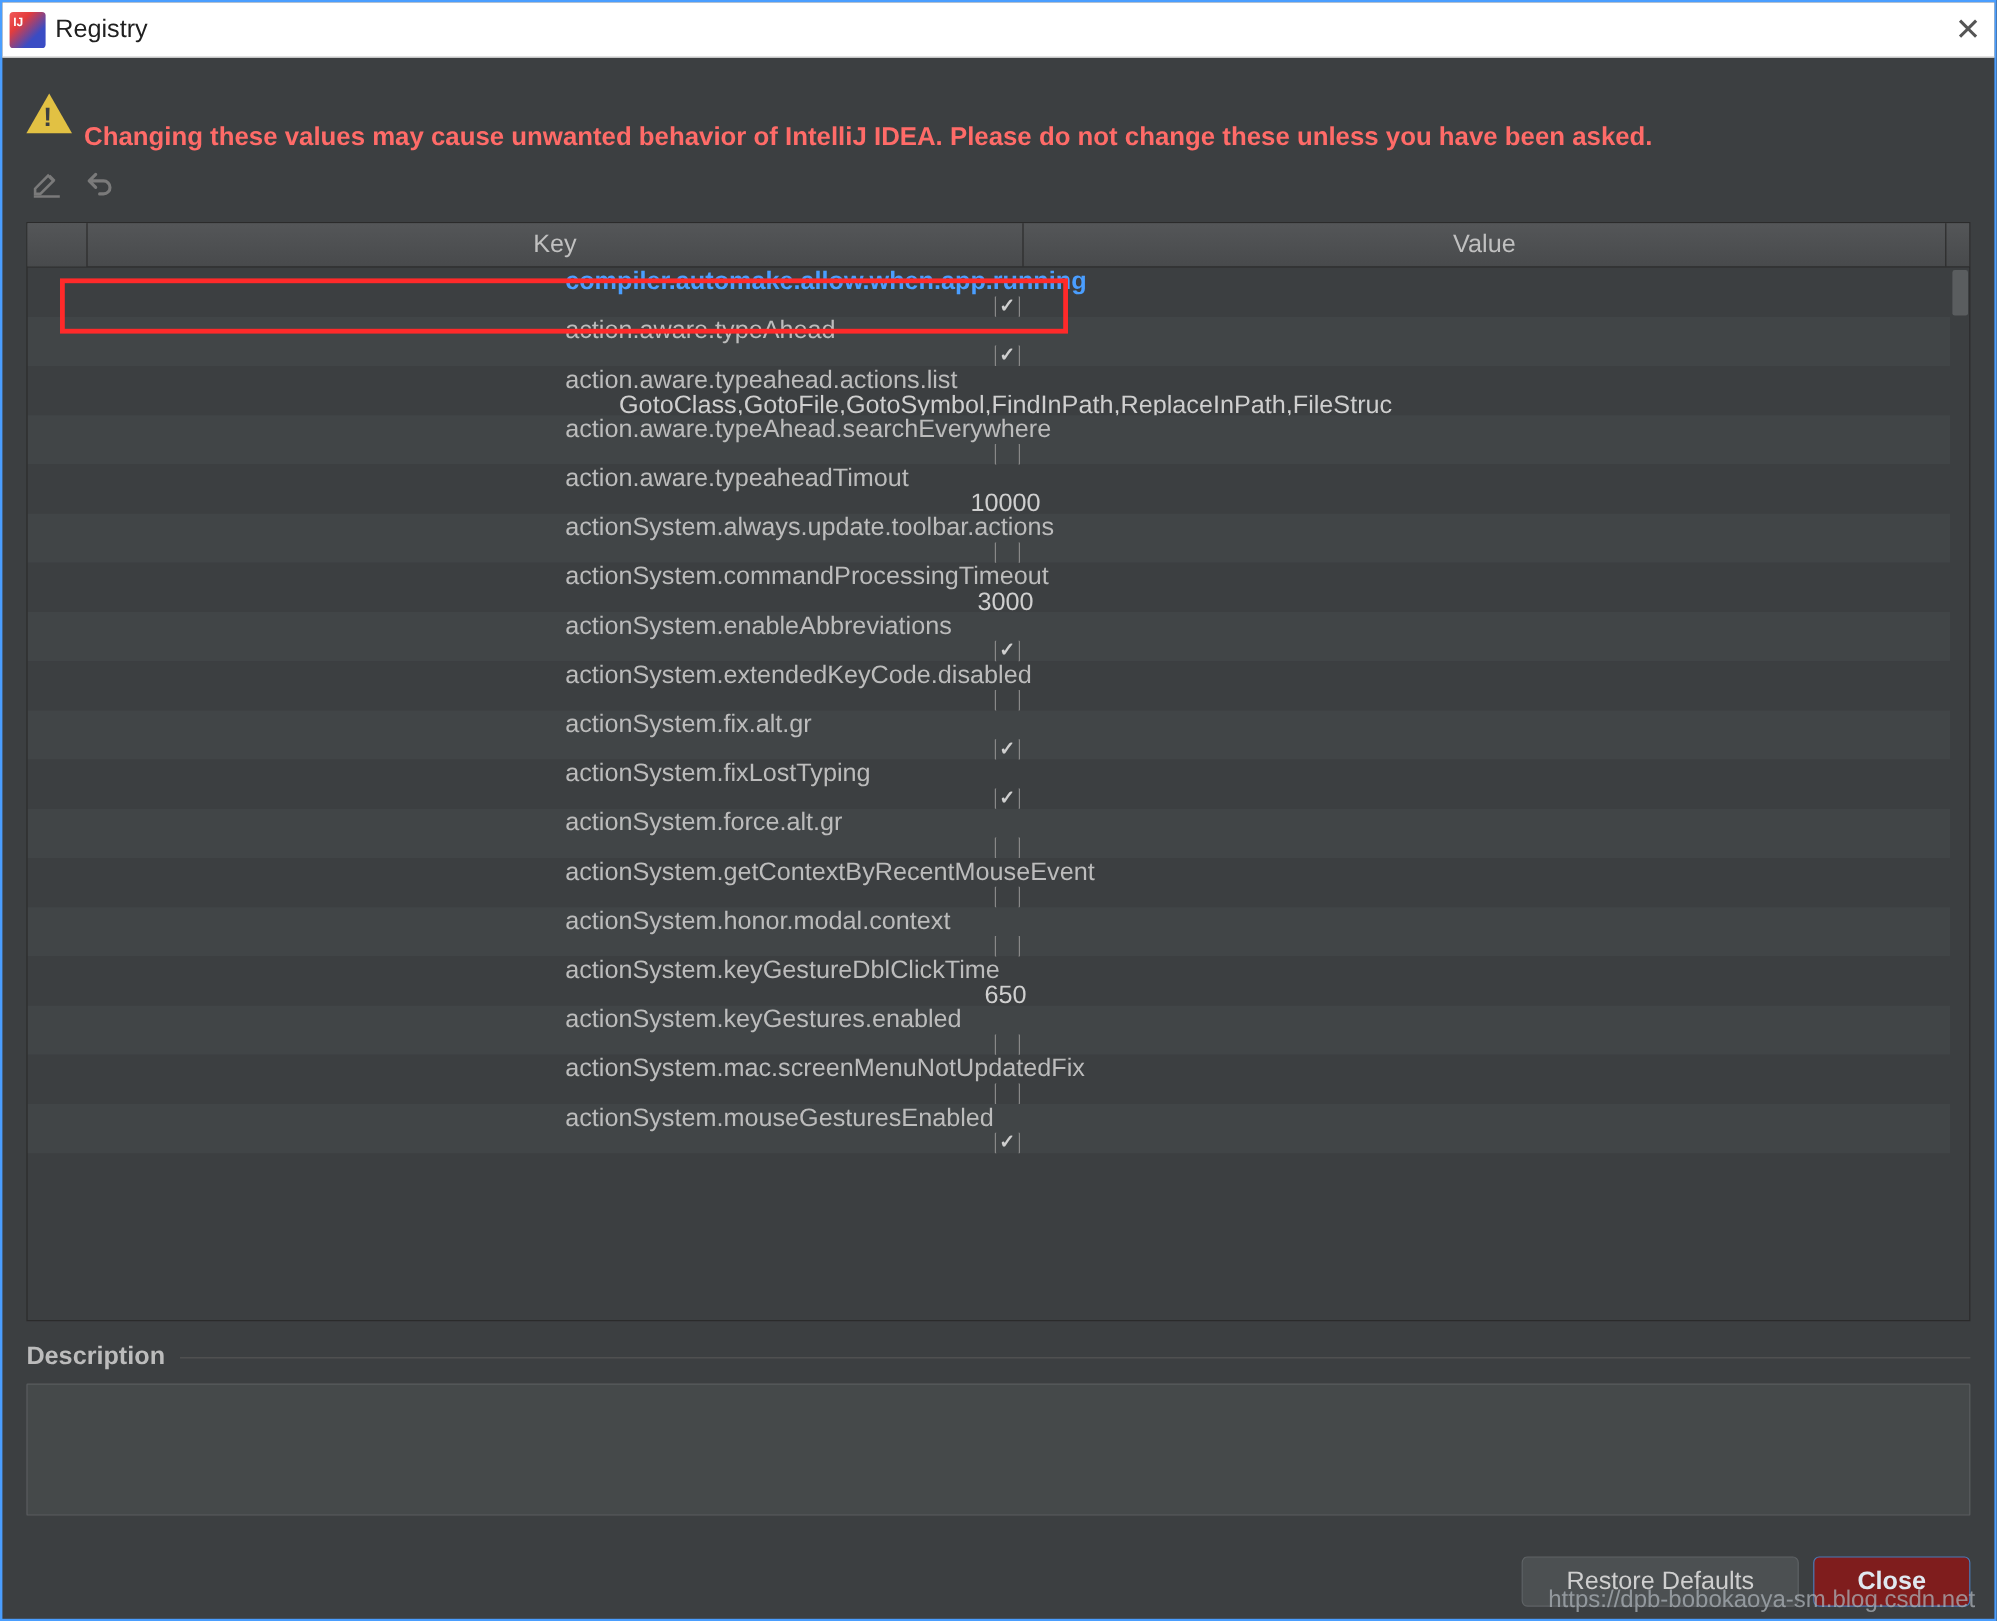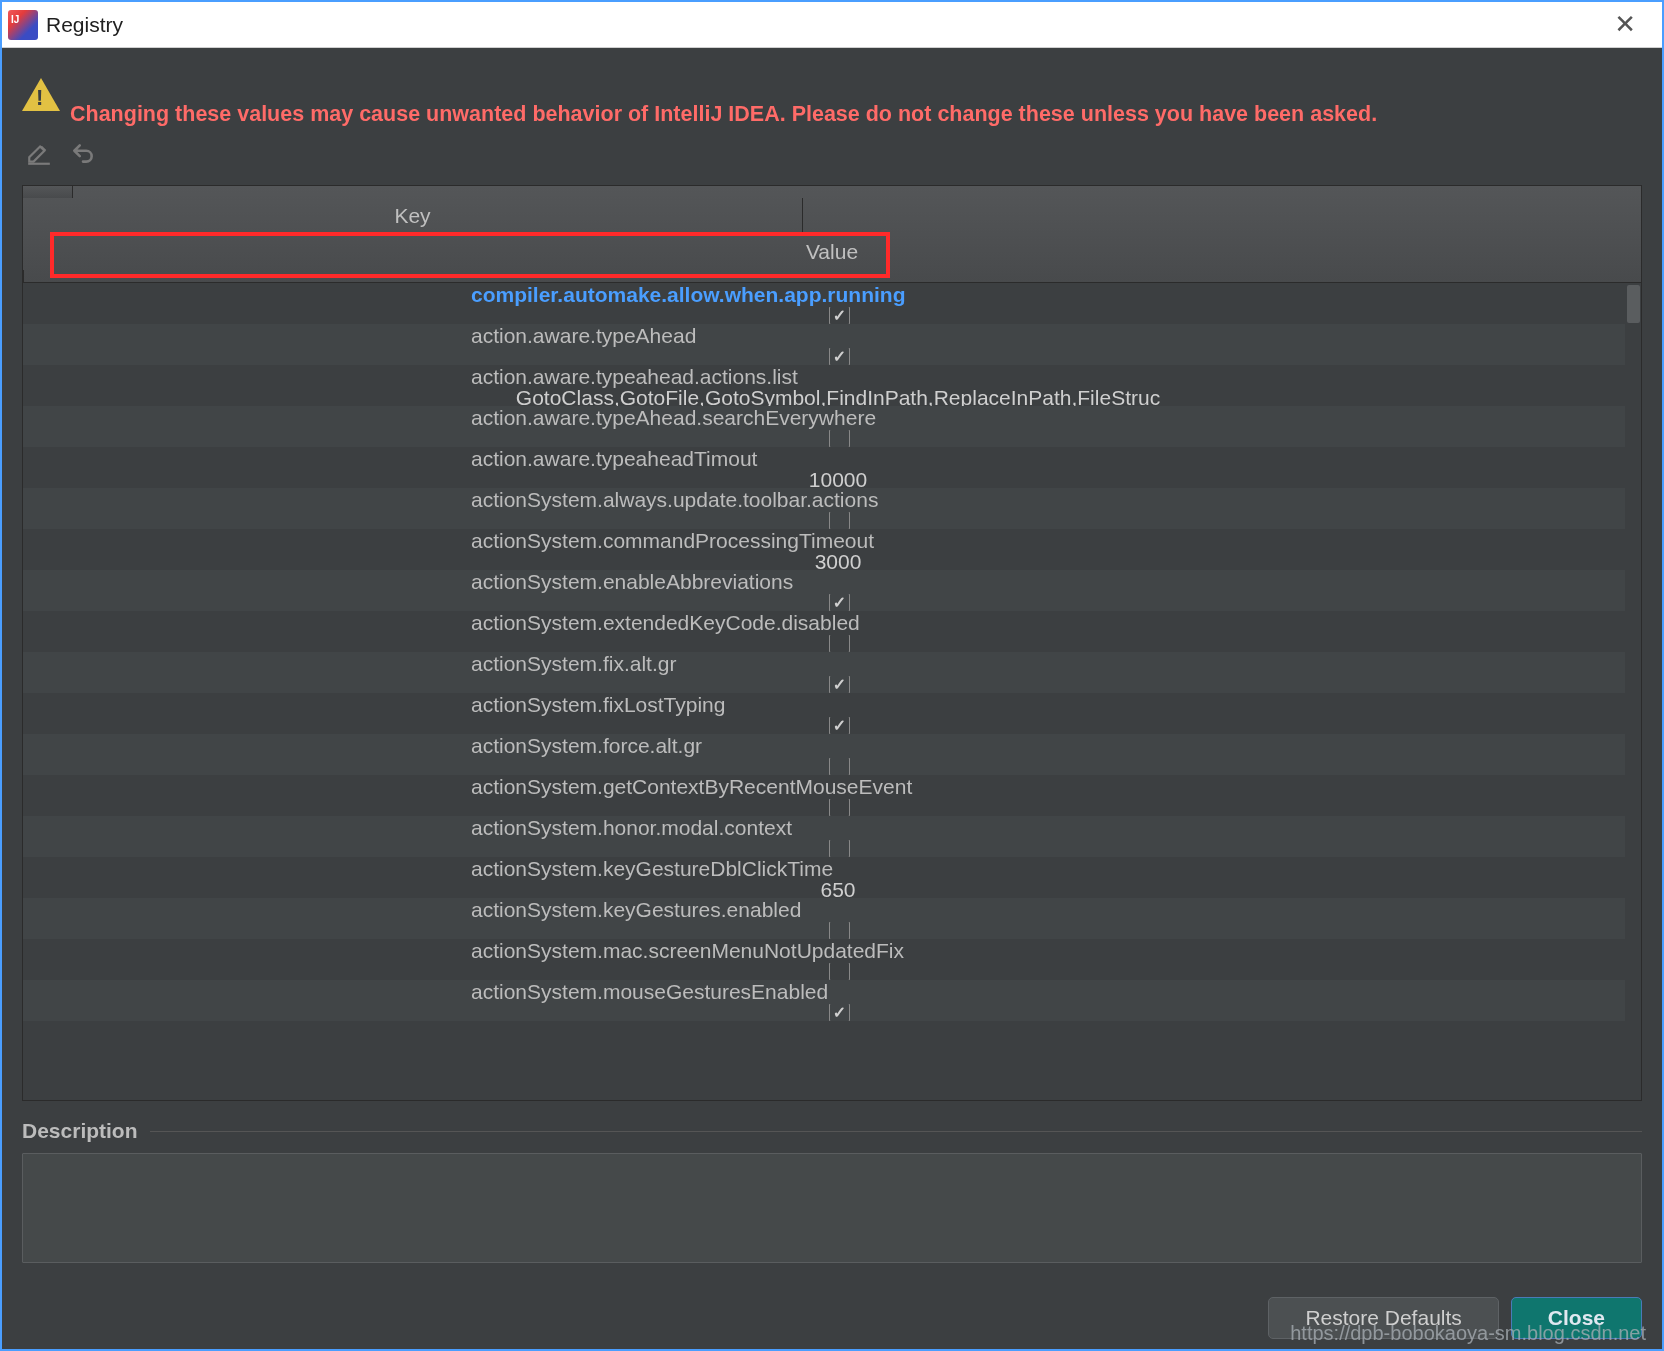--- a/index.html
+++ b/index.html
@@ -22,21 +22,21 @@
       display: flex;
       flex-direction: column;
       background: #3c3f41;
     }
     .titlebar {
       height: 46px;
       background: #ffffff;
       display: flex;
       align-items: center;
       justify-content: space-between;
-      padding: 0 18px 0 6px;
+      padding: 0 3px 0 6px;
       border-bottom: 1px solid #d0d0d0;
     }
     .titlebar-left {
       display: flex;
       align-items: center;
       gap: 8px;
     }
     .app-icon {
       width: 30px;
       height: 30px;
@@ -120,21 +120,20 @@
       flex: 1;
       display: flex;
       flex-direction: column;
       min-height: 0;
       background: #3c3f41;
     }
     .table-header {
       display: flex;
       background: linear-gradient(#545658, #484a4c);
       border-bottom: 1px solid #2b2b2b;
-      flex-direction: column;
     }
     .th {
       color: #c0c0c0;
       font-size: 21px;
       padding: 6px 0;
       text-align: center;
     }
     .th-left-gutter {
       width: 50px;
       border-right: 1px solid #2b2b2b;
@@ -270,21 +269,21 @@
       cursor: pointer;
       min-width: 100px;
       text-align: center;
     }
     .btn.secondary {
       background: #4c5052;
       color: #cfcfcf;
       border: 1px solid #5e6265;
     }
     .btn.primary {
-      background: #0f766e;
+      background: #7f1d1d;
       color: #e0e8f0;
       border: 1px solid #4a7bb8;
       font-weight: bold;
     }
     .watermark {
       position: absolute;
       bottom: 6px;
       right: 18px;
       color: #aab0b6;
       font-size: 20px;

